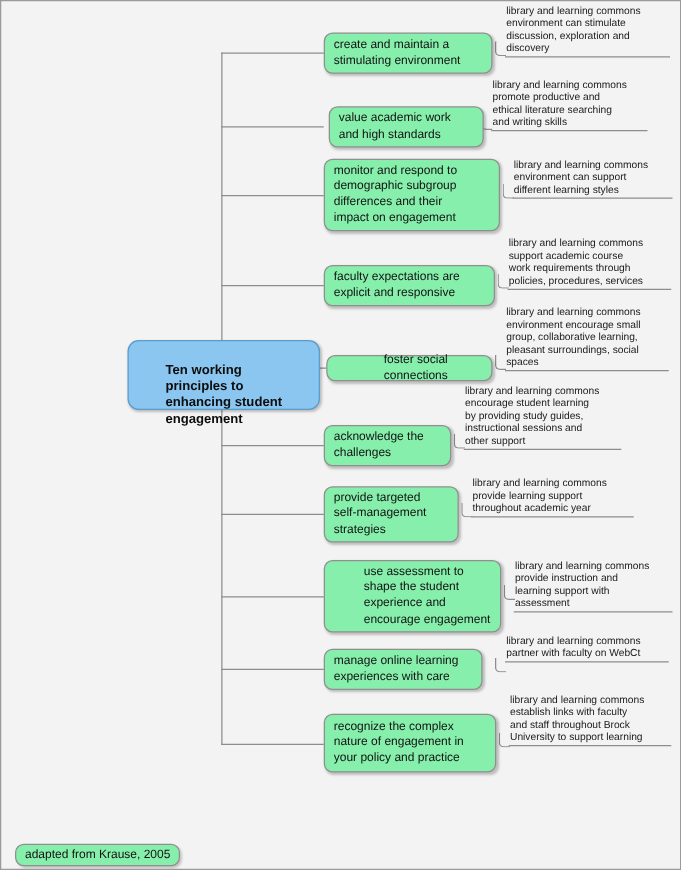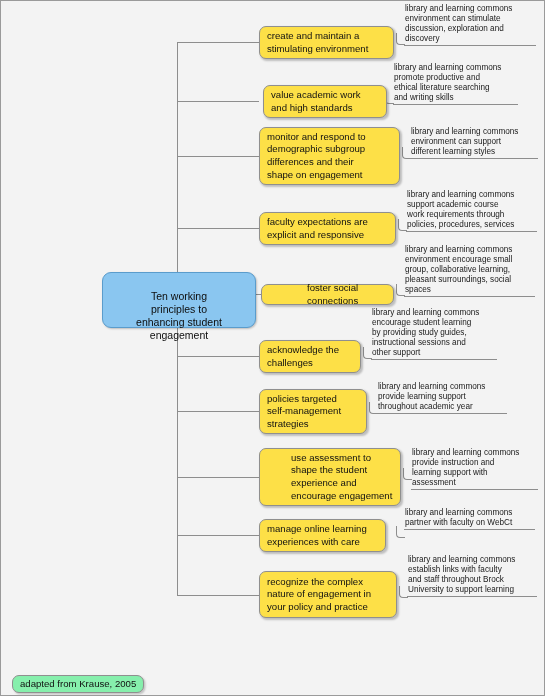--- a/index.html
+++ b/index.html
@@ -35,23 +35,23 @@
     border: 1px solid #5a9ccc;
     border-radius: 9px;
     display: flex;
     align-items: center;
     justify-content: center;
     z-index: 6;
     box-shadow: 1px 1px 2px rgba(0,0,0,0.22);
   }
   #root-node .root-text {
     font-size: 10.5px;
-    font-weight: normal;
+    font-weight: bold;
     line-height: 12.8px;
-    text-align: center;
+    text-align: left;
     color: #0d0d0d;
     white-space: pre-line;
     padding: 0 5px;
     margin-top: 32px;
   }
 
   
   .trunk {
     position: absolute;
     left: 176px;
@@ -63,21 +63,21 @@
     position: absolute;
     height: 1px;
     background: #8d8d8d;
     z-index: 2;
   }
 
   
   .topic {
     position: absolute;
     box-sizing: border-box;
-    background: #fde047;
+    background: #86efac;
     border: 1px solid #8f8f8f;
     border-radius: 7px;
     display: flex;
     align-items: center;
     z-index: 5;
     box-shadow: 1.5px 1.5px 2px rgba(0,0,0,0.22);
   }
   .topic .topic-text {
     font-size: 9.6px;
     line-height: 12.6px;
@@ -168,21 +168,21 @@
 ethical literature searching
 and writing skills</div>
     <div class="detail-rule"></div>
   </div>
 
   <div class="branch-h" style="left:176px; top:155px; width:82px;"></div>
   <div class="topic" style="left:258px; top:126px; width:141px; height:58px;">
     <div class="topic-text">monitor and respond to
 demographic subgroup
 differences and their
-shape on engagement</div>
+impact on engagement</div>
   </div>
   <div class="elbow" style="left:401px; top:146px; width:8px; height:11px;"></div>
   <div class="detail" style="left:409px; top:126px; width:128px;">
     <div class="detail-text">library and learning commons
 environment can support
 different learning styles</div>
     <div class="detail-rule"></div>
   </div>
 
   <div class="branch-h" style="left:176px; top:227px; width:82px;"></div>
@@ -223,21 +223,21 @@
     <div class="detail-text">library and learning commons
 encourage student learning
 by providing study guides,
 instructional sessions and
 other support</div>
     <div class="detail-rule"></div>
   </div>
 
   <div class="branch-h" style="left:176px; top:410px; width:82px;"></div>
   <div class="topic" style="left:258px; top:388px; width:108px; height:45px;">
-    <div class="topic-text">policies targeted
+    <div class="topic-text">provide targeted
 self-management
 strategies</div>
   </div>
   <div class="elbow" style="left:368px; top:401px; width:8px; height:11px;"></div>
   <div class="detail" style="left:376px; top:381px; width:130px;">
     <div class="detail-text">library and learning commons
 provide learning support
 throughout academic year</div>
     <div class="detail-rule"></div>
   </div>

